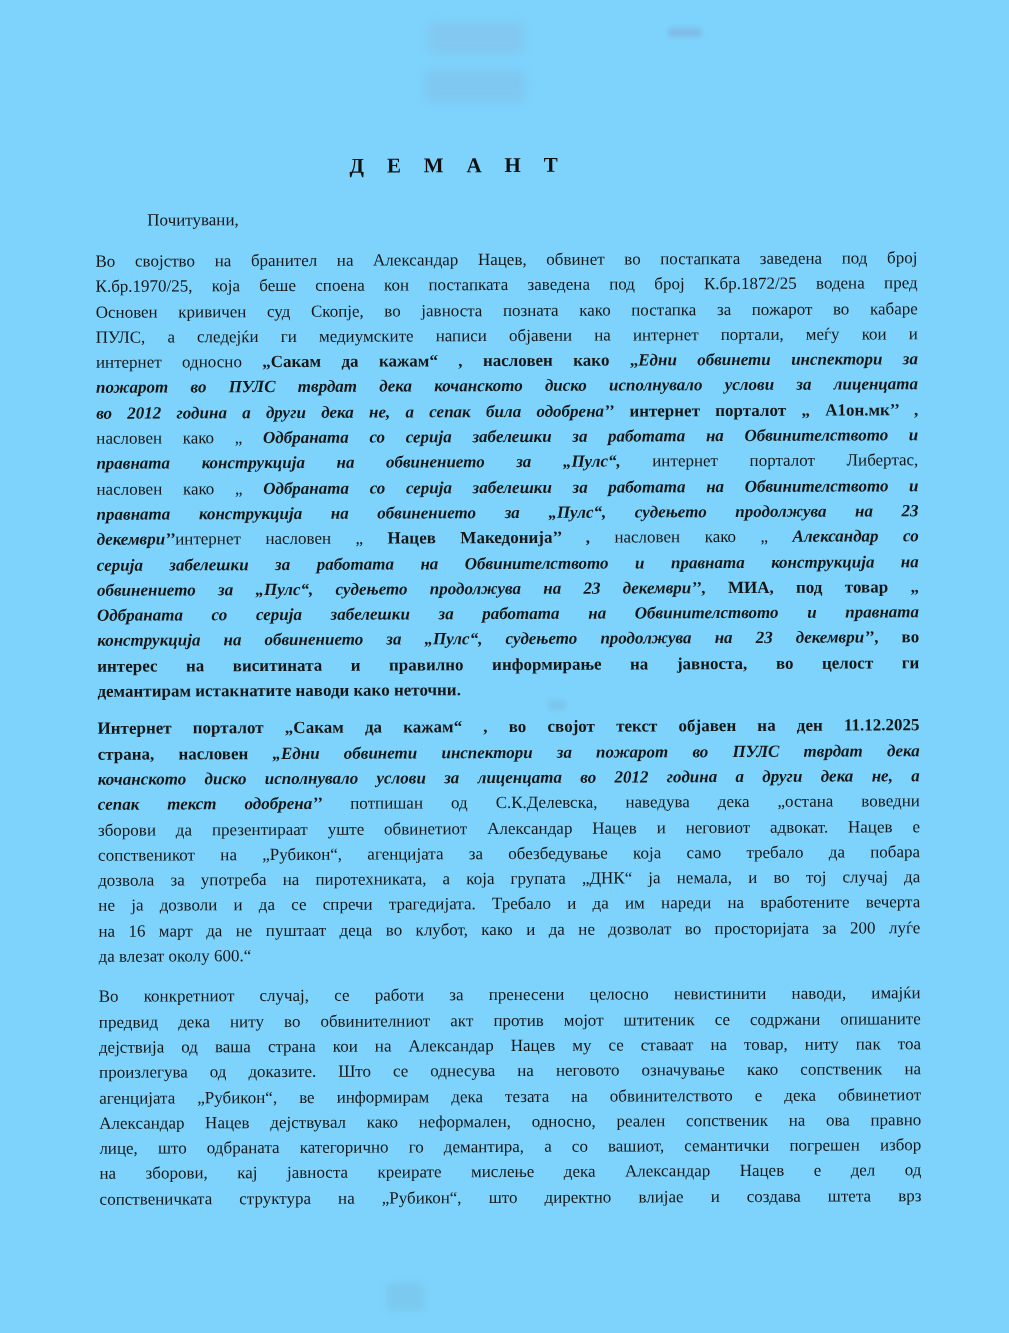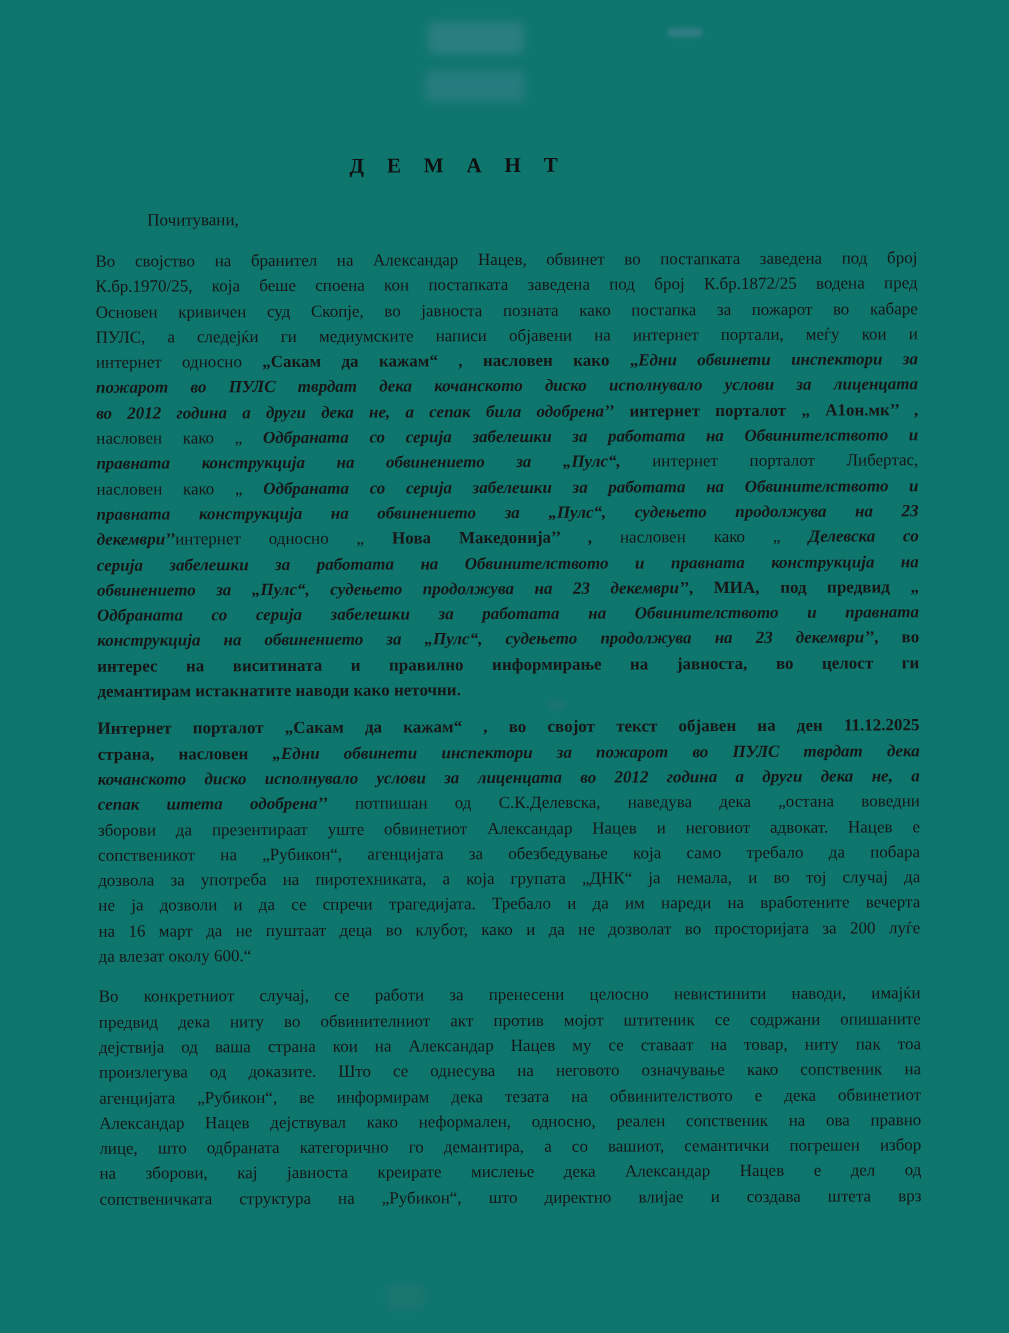--- a/index.html
+++ b/index.html
@@ -1,21 +1,21 @@
 <!DOCTYPE html>
 <html><head>
 <meta charset="utf-8">
 <style>
   html, body { margin: 0; padding: 0; background: #e8e8e8; }
   .page {
     position: relative;
     width: 1009px;
     height: 1333px;
     margin: 0 auto;
-    background: #0f766e;
+    background: #7dd3fc;
     overflow: hidden;
     color: #161616;
     font-family: "Liberation Serif", "DejaVu Serif", serif;
   }
   .content {
     position: absolute;
     left: 95px;
     top: 150px;
     width: 822px;
     transform: rotate(-0.25deg);
@@ -88,33 +88,33 @@
           <div class="line j"><span class="seg-n">К.бр.1970/25, која беше споена кон постапката заведена под број К.бр.1872/25 водена пред</span></div>
           <div class="line j"><span class="seg-n">Основен кривичен суд Скопје, во јавноста позната како постапка за пожарот во кабаре</span></div>
           <div class="line j"><span class="seg-n">ПУЛС, а следејќи ги медиумските написи објавени на интернет портали, меѓу кои и</span></div>
           <div class="line j"><span class="seg-n">интернет односно </span><span class="seg-b">„Сакам да кажам“ , насловен како „</span><span class="seg-bi">Едни обвинети инспектори за</span></div>
           <div class="line j"><span class="seg-bi">пожарот во ПУЛС тврдат дека кочанското диско исполнувало услови за лиценцата</span></div>
           <div class="line j"><span class="seg-bi">во 2012 година а други дека не, а сепак била одобрена’’</span><span class="seg-b"> интернет порталот „ А1он.мк’’ ,</span></div>
           <div class="line j"><span class="seg-n">насловен како „ </span><span class="seg-bi">Одбраната со серија забелешки за работата на Обвинителството и</span></div>
           <div class="line j"><span class="seg-bi">правната конструкција на обвинението за „Пулс“,</span><span class="seg-n"> интернет порталот Либертас,</span></div>
           <div class="line j"><span class="seg-n">насловен како „ </span><span class="seg-bi">Одбраната со серија забелешки за работата на Обвинителството и</span></div>
           <div class="line j"><span class="seg-bi">правната конструкција на обвинението за „Пулс“, судењето продолжува на 23</span></div>
-          <div class="line j"><span class="seg-bi">декември’’</span><span class="seg-n">интернет односно „ </span><span class="seg-b">Нова Македонија’’ ,</span><span class="seg-n"> насловен како „ </span><span class="seg-bi">Делевска со</span></div>
+          <div class="line j"><span class="seg-bi">декември’’</span><span class="seg-n">интернет насловен „ </span><span class="seg-b">Нацев Македонија’’ ,</span><span class="seg-n"> насловен како „ </span><span class="seg-bi">Александар со</span></div>
           <div class="line j"><span class="seg-bi">серија забелешки за работата на Обвинителството и правната конструкција на</span></div>
-          <div class="line j"><span class="seg-bi">обвинението за „Пулс“, судењето продолжува на 23 декември’’</span><span class="seg-b">, МИА, под предвид „</span></div>
+          <div class="line j"><span class="seg-bi">обвинението за „Пулс“, судењето продолжува на 23 декември’’</span><span class="seg-b">, МИА, под товар „</span></div>
           <div class="line j"><span class="seg-bi">Одбраната со серија забелешки за работата на Обвинителството и правната</span></div>
           <div class="line j"><span class="seg-bi">конструкција на обвинението за „Пулс“, судењето продолжува на 23 декември’’</span><span class="seg-b">,  во</span></div>
           <div class="line j"><span class="seg-b">интерес на виситината и правилно информирање на јавноста, во целост ги</span></div>
           <div class="line"><span class="seg-b">демантирам  истакнатите наводи како неточни.</span></div>
         </div>
         <div class="paragraph" id="para-2">
           <div class="line j"><span class="seg-b">Интернет порталот „Сакам да кажам“ , во својот текст објавен на ден 11.12.2025</span></div>
           <div class="line j"><span class="seg-b">страна, насловен </span><span class="seg-bi">„Едни обвинети инспектори за пожарот во ПУЛС тврдат дека</span></div>
           <div class="line j"><span class="seg-bi">кочанското диско исполнувало услови за лиценцата во 2012 година а други дека не, а</span></div>
-          <div class="line j"><span class="seg-bi">сепак штета одобрена’’</span><span class="seg-n"> потпишан од С.К.Делевска, наведува дека  „остана воведни</span></div>
+          <div class="line j"><span class="seg-bi">сепак текст одобрена’’</span><span class="seg-n"> потпишан од С.К.Делевска, наведува дека  „остана воведни</span></div>
           <div class="line j"><span class="seg-n">зборови да презентираат уште обвинетиот Александар Нацев и неговиот адвокат. Нацев е</span></div>
           <div class="line j"><span class="seg-n">сопственикот на „Рубикон“, агенцијата за обезбедување која само требало да побара</span></div>
           <div class="line j"><span class="seg-n">дозвола за употреба на пиротехниката, а која групата „ДНК“ ја немала, и во тој случај да</span></div>
           <div class="line j"><span class="seg-n">не ја дозволи и да се спречи трагедијата. Требало и да им нареди на вработените вечерта</span></div>
           <div class="line j"><span class="seg-n">на 16 март да не пуштаат деца во клубот, како и да не дозволат во просторијата за 200 луѓе</span></div>
           <div class="line"><span class="seg-n">да влезат околу 600.“</span></div>
         </div>
         <div class="paragraph" id="para-3">
           <div class="line j"><span class="seg-n">Во конкретниот случај, се работи за пренесени целосно невистинити наводи, имајќи</span></div>
           <div class="line j"><span class="seg-n">предвид дека ниту во обвинителниот акт против мојот штитеник се содржани опишаните</span></div>

